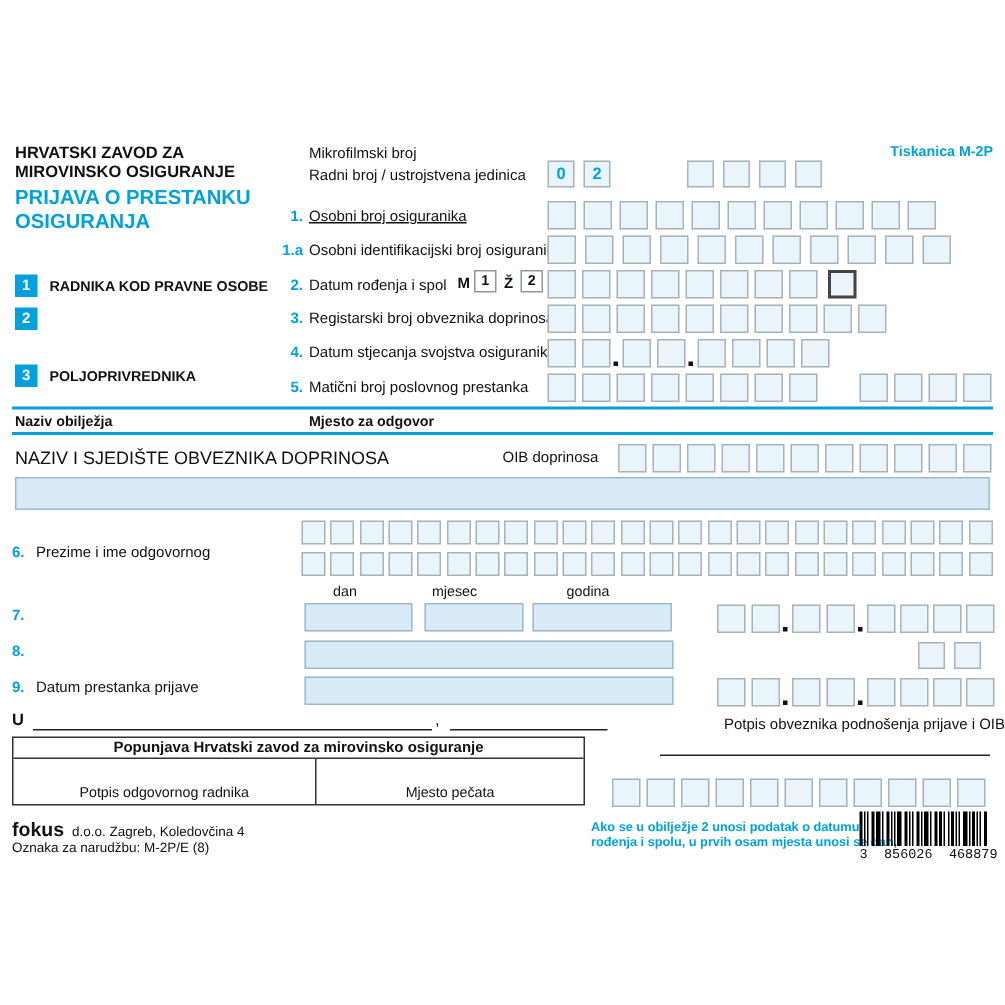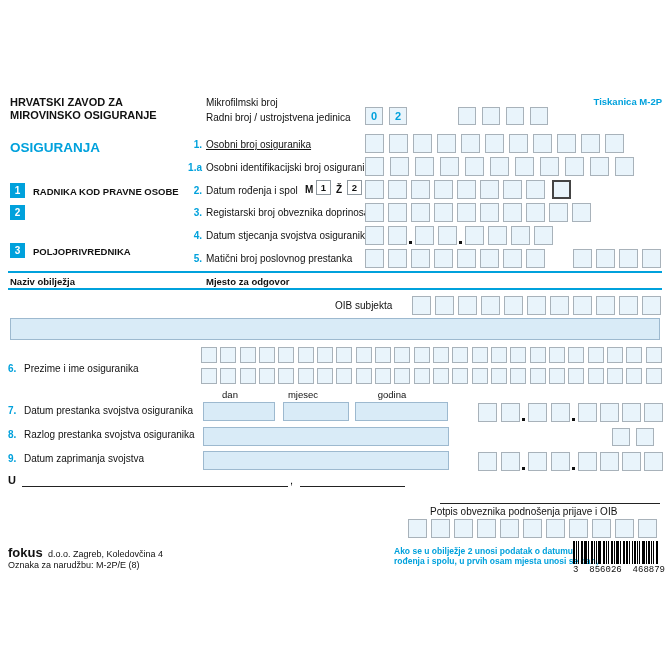--- a/index.html
+++ b/index.html
@@ -31,20 +31,21 @@
   #office-table .cell-lbl{position:absolute;bottom:2px;font-size:9.5px;text-align:center;}
   .bar{position:absolute;top:0;background:#000;height:23px;}
 </style>
 </head>
 <body>
 
 <div id="page">
 
   <div class="lbl bold" style="left:10px;top:96px;font-size:11px;">HRVATSKI ZAVOD ZA</div>
   <div class="lbl bold" style="left:10px;top:109px;font-size:11px;">MIROVINSKO OSIGURANJE</div>
+  <div class="lbl bold accent" style="left:10px;top:124px;font-size:13.5px;">PRIJAVA O PRESTANKU</div>
   <div class="lbl bold accent" style="left:10px;top:140px;font-size:13.5px;">OSIGURANJA</div>
 
   <div class="lbl bold accent" style="left:520px;top:96px;width:142px;text-align:right;font-size:9.5px;">Tiskanica M-2P</div>
 
   <div class="sq" style="left:10px;top:183px;">1</div>
   <div class="tinylbl bold" style="left:33px;top:186px;">RADNIKA KOD PRAVNE OSOBE</div>
   <div class="sq" style="left:10px;top:205px;">2</div>
   <div class="sq" style="left:10px;top:243px;">3</div>
   <div class="tinylbl bold" style="left:33px;top:246px;">POLJOPRIVREDNIKA</div>
 
@@ -68,51 +69,58 @@
   <div class="num" style="top:230px;">4.</div>
   <div class="lbl" style="left:206px;top:230px;">Datum stjecanja svojstva osiguranika</div>
   <div class="num" style="top:253px;">5.</div>
   <div class="lbl" style="left:206px;top:253px;">Matični broj poslovnog prestanka</div>
 
   <div class="hline" style="left:8px;top:271px;width:654px;height:2px;"></div>
   <div class="tinylbl bold" style="left:10px;top:276px;">Naziv obilježja</div>
   <div class="tinylbl bold" style="left:206px;top:276px;">Mjesto za odgovor</div>
   <div class="hline" style="left:8px;top:288px;width:654px;height:1.5px;"></div>
 
-  <div class="lbl" style="left:335px;top:300px;">OIB subjekta</div>
+  <div class="lbl" style="left:10px;top:298px;font-size:12px;">NAZIV I SJEDIŠTE OBVEZNIKA DOPRINOSA</div>
+  <div class="lbl" style="left:335px;top:300px;">OIB doprinosa</div>
   <div class="field" style="left:10px;top:318px;width:650px;height:22px;"></div>
 
   <div class="numL" style="top:363px;">6.</div>
-  <div class="lbl" style="left:24px;top:363px;">Prezime i ime osiguranika</div>
+  <div class="lbl" style="left:24px;top:363px;">Prezime i ime odgovornog</div>
   <div class="tinylbl" style="left:210px;top:389px;width:40px;text-align:center;">dan</div>
   <div class="tinylbl" style="left:278px;top:389px;width:50px;text-align:center;">mjesec</div>
   <div class="tinylbl" style="left:362px;top:389px;width:60px;text-align:center;">godina</div>
 
   <div class="numL" style="top:405px;">7.</div>
-  <div class="lbl" style="left:24px;top:405px;">Datum prestanka svojstva osiguranika</div>
   <div class="field" style="left:203px;top:402px;width:72px;height:19px;"></div>
   <div class="field" style="left:283px;top:402px;width:66px;height:19px;"></div>
   <div class="field" style="left:355px;top:402px;width:93px;height:19px;"></div>
 
   <div class="numL" style="top:429px;">8.</div>
-  <div class="lbl" style="left:24px;top:429px;">Razlog prestanka svojstva osiguranika</div>
   <div class="field" style="left:203px;top:427px;width:246px;height:19px;"></div>
 
   <div class="numL" style="top:453px;">9.</div>
-  <div class="lbl" style="left:24px;top:453px;">Datum zaprimanja svojstva</div>
+  <div class="lbl" style="left:24px;top:453px;">Datum prestanka prijave</div>
   <div class="field" style="left:203px;top:451px;width:246px;height:19px;"></div>
 
   <div class="lbl bold" style="left:8px;top:474px;font-size:11px;">U</div>
   <div class="bline" style="left:22px;top:486px;width:266px;"></div>
   <div class="lbl" style="left:290px;top:474px;font-size:11px;">,</div>
   <div class="bline" style="left:300px;top:486px;width:105px;"></div>
 
+  <div id="office-table">
+    <div class="thead">Popunjava Hrvatski zavod za mirovinsko osiguranje</div>
+    <div class="vdiv"></div>
+    <div class="abs" style="left:0;top:14px;width:201px;height:30px;"></div>
+    <div class="abs" style="left:202px;top:14px;width:178px;height:30px;"></div>
+    <div class="cell-lbl" style="left:0;width:201px;">Potpis odgovornog radnika</div>
+    <div class="cell-lbl" style="left:202px;width:178px;">Mjesto pečata</div>
+  </div>
 
   <div class="bline" style="left:440px;top:503px;width:220px;"></div>
-  <div class="lbl" style="left:430px;top:506px;width:240px;text-align:left;">Potpis obveznika podnošenja prijave i OIB</div>
+  <div class="lbl" style="left:430px;top:478px;width:240px;text-align:right;">Potpis obveznika podnošenja prijave i OIB</div>
 
   <div class="lbl bold" style="left:8px;top:545px;font-size:13px;">fokus</div>
   <div class="lbl" style="left:48px;top:549px;font-size:9px;">d.o.o. Zagreb, Koledovčina 4</div>
   <div class="lbl" style="left:8px;top:560px;font-size:9px;">Oznaka za narudžbu: M-2P/E (8)</div>
 
   <div class="note" style="left:394px;top:546px;">Ako se u obilježje 2 unosi podatak o datumu</div>
   <div class="note" style="left:394px;top:556px;">rođenja i spolu, u prvih osam mjesta unosi se dan,</div>
 
   <div class="abs" style="left:573px;top:541px;width:92px;height:34px;">
     <div id="bars" class="abs" style="left:0;top:0;width:92px;height:23px;">

